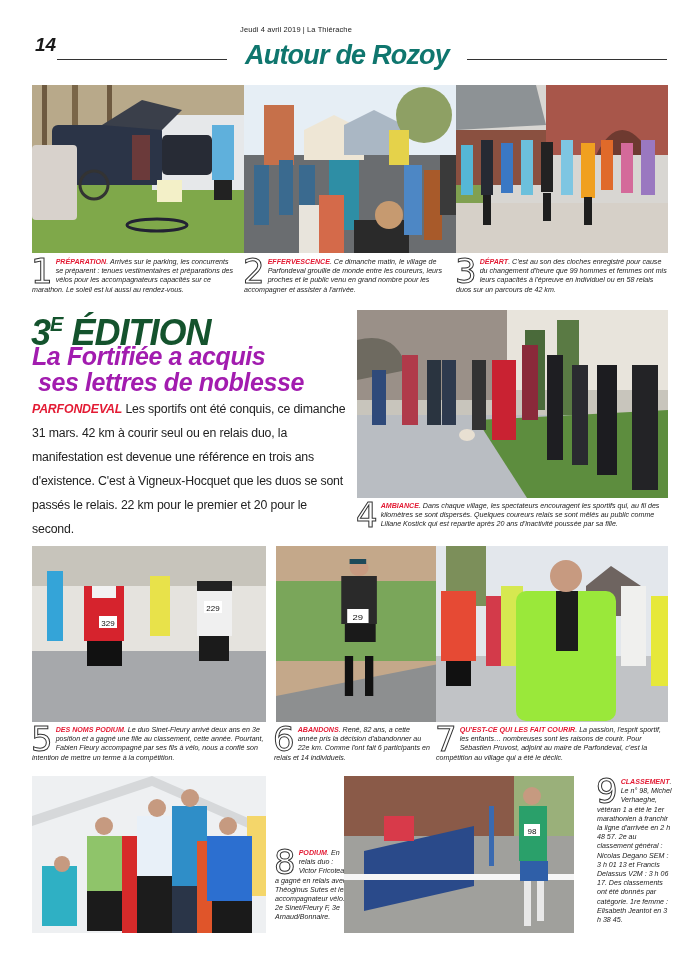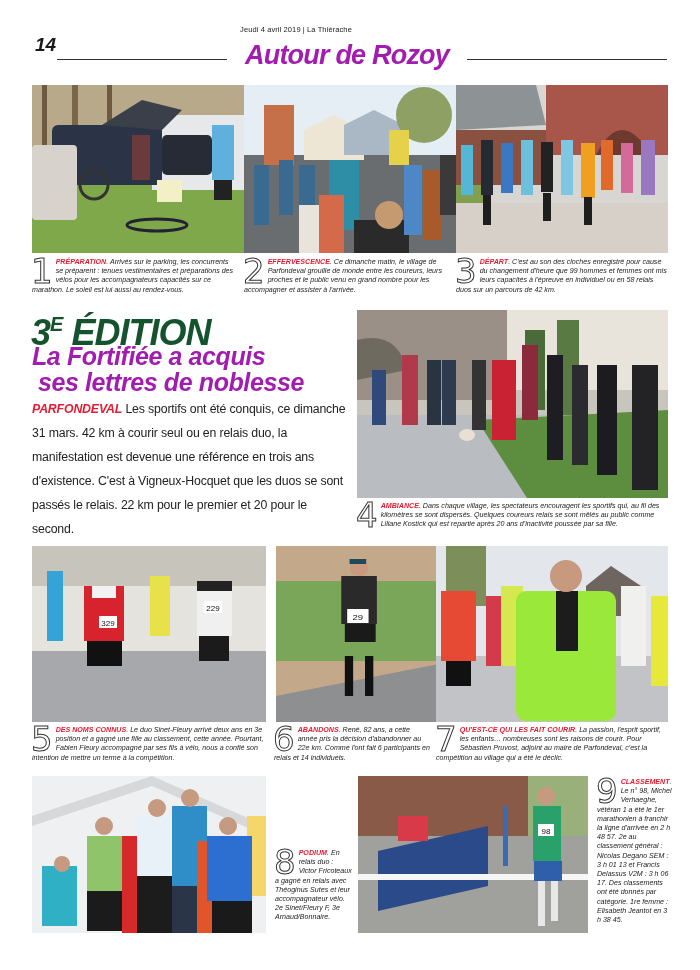--- a/index.html
+++ b/index.html
@@ -3,21 +3,21 @@
 <meta charset="utf-8">
 <style>
   * { box-sizing: border-box; margin: 0; padding: 0; }
   html, body { width: 700px; height: 970px; background: #ffffff; overflow: hidden; }
   body { position: relative; font-family: "Liberation Sans", sans-serif; color: #1a1a1a; }
 
   .dateline { position: absolute; top: 25px; left: 0; width: 592px; text-align: center; font-size: 7.5px; color: #222; letter-spacing: 0.1px; }
   .folio { position: absolute; top: 34px; left: 35px; font-size: 19px; font-weight: bold; font-style: italic; }
   .rule-l { position: absolute; top: 59px; left: 57px; width: 170px; height: 1px; background: #333; }
   .rule-r { position: absolute; top: 59px; left: 467px; width: 200px; height: 1px; background: #333; }
-  .section-title { position: absolute; top: 40px; left: 232px; width: 230px; text-align: center; font-size: 27px; font-weight: bold; font-style: italic; letter-spacing: -0.8px; color: #a21caf; }
+  .section-title { position: absolute; top: 40px; left: 232px; width: 230px; text-align: center; font-size: 27px; font-weight: bold; font-style: italic; letter-spacing: -0.8px; color: #0f766e; }
 
   .photo { position: absolute; overflow: hidden; }
   .photo svg { width: 100%; height: 100%; display: block; }
 
   .cap { position: absolute; font-size: 7.1px; line-height: 9.2px; font-style: italic; color: #1b1b1b; }
   .cap .num { float: left; font-size: 34px; line-height: 27px; font-weight: normal; font-style: normal; color: #fff; -webkit-text-stroke: 1px #333; margin: 0 3px -2px -1px; font-family: "DejaVu Sans", sans-serif; }
   .cap .kw { font-weight: bold; color: #e31b34; font-style: italic; }
 
   .headline-red { position: absolute; top: 305px; left: 31px; font-size: 36px; font-weight: bold; font-style: italic; color: #14532d; letter-spacing: -1px; line-height: 38px; }
   .headline-red sup { font-size: 20px; vertical-align: 14px; }
@@ -207,21 +207,21 @@
     <rect x="65" y="40" width="22" height="80" fill="#d6e850"></rect>
     <rect x="80" y="45" width="100" height="130" rx="10" fill="#9ae83a"></rect>
     <rect x="120" y="45" width="22" height="60" fill="#1c1c1c"></rect>
     <circle cx="130" cy="30" r="16" fill="#c79a80"></circle>
     <rect x="185" y="40" width="25" height="80" fill="#f0f0ee"></rect>
     <rect x="215" y="50" width="17" height="90" fill="#e6e83a"></rect>
   </svg>
 </div>
 
 <div class="cap" style="left:32px;top:726px;width:236px;">
-  <span class="num">5</span><span class="kw">DES NOMS CONNUS</span><span>. Le duo Sinet-Fleury arrivé deux ans en 3e position et a gagné une fille au classement, cette année. Pourtant, Fabien Fleury accompagné par ses fils à vélo, nous a confié son intention de mettre un terme à la compétition.</span>
+  <span class="num">5</span><span class="kw">DES NOMS PODIUM</span><span>. Le duo Sinet-Fleury arrivé deux ans en 3e position et a gagné une fille au classement, cette année. Pourtant, Fabien Fleury accompagné par ses fils à vélo, nous a confié son intention de mettre un terme à la compétition.</span>
 </div>
 <div class="cap" style="left:274px;top:726px;width:156px;">
   <span class="num">6</span><span class="kw">ABANDONS</span><span>. René, 82 ans, a cette année pris la décision d'abandonner au 22e km. Comme l'ont fait 6 participants en relais et 14 individuels.</span>
 </div>
 <div class="cap" style="left:436px;top:726px;width:232px;">
   <span class="num">7</span><span class="kw">QU'EST-CE QUI LES FAIT COURIR</span><span>. La passion, l'esprit sportif, les enfants… nombreuses sont les raisons de courir. Pour Sébastien Pruvost, adjoint au maire de Parfondeval, c'est la compétition au village qui a été le déclic.</span>
 </div>
 
 <div class="photo" style="left:32px;top:776px;width:234px;height:157px;">
   <svg viewBox="0 0 234 157" preserveAspectRatio="none">
@@ -245,21 +245,21 @@
         <circle cx="158" cy="22" r="9"></circle>
         <circle cx="196" cy="50" r="9"></circle>
         <circle cx="30" cy="88" r="8"></circle>
       </g>
   </svg>
 </div>
 <div class="cap" style="left:275px;top:849px;width:78px;">
   <span class="num">8</span><span class="kw">PODIUM</span><span>. En relais duo : Victor Fricoteaux a gagné en relais avec Théoginus Sutes et leur accompagnateur vélo. 2e Sinet/Fleury F, 3e Arnaud/Bonnaire.</span>
 </div>
 
-<div class="photo" style="left:358px;top:776px;width:230px;height:157px;">
+<div class="photo" style="left:344px;top:776px;width:230px;height:157px;">
   <svg viewBox="0 0 230 157" preserveAspectRatio="none">
     <rect width="230" height="157" fill="#b8b2a8"></rect>
     <rect x="0" y="0" width="170" height="60" fill="#8a5a48"></rect>
     <rect x="170" y="0" width="60" height="60" fill="#9ab07a"></rect>
     <rect x="0" y="60" width="230" height="97" fill="#a0a09c"></rect>
     <path d="M20 75 L130 50 L130 110 L20 135 Z" fill="#2a4a8a"></path>
     <rect x="0" y="98" width="230" height="6" fill="#f6f6f6"></rect>
     <rect x="40" y="40" width="30" height="25" fill="#d83a4a"></rect>
     <rect x="145" y="30" width="5" height="60" fill="#3a6ab0"></rect>
     <circle cx="188" cy="20" r="9" fill="#c69a80"></circle>

